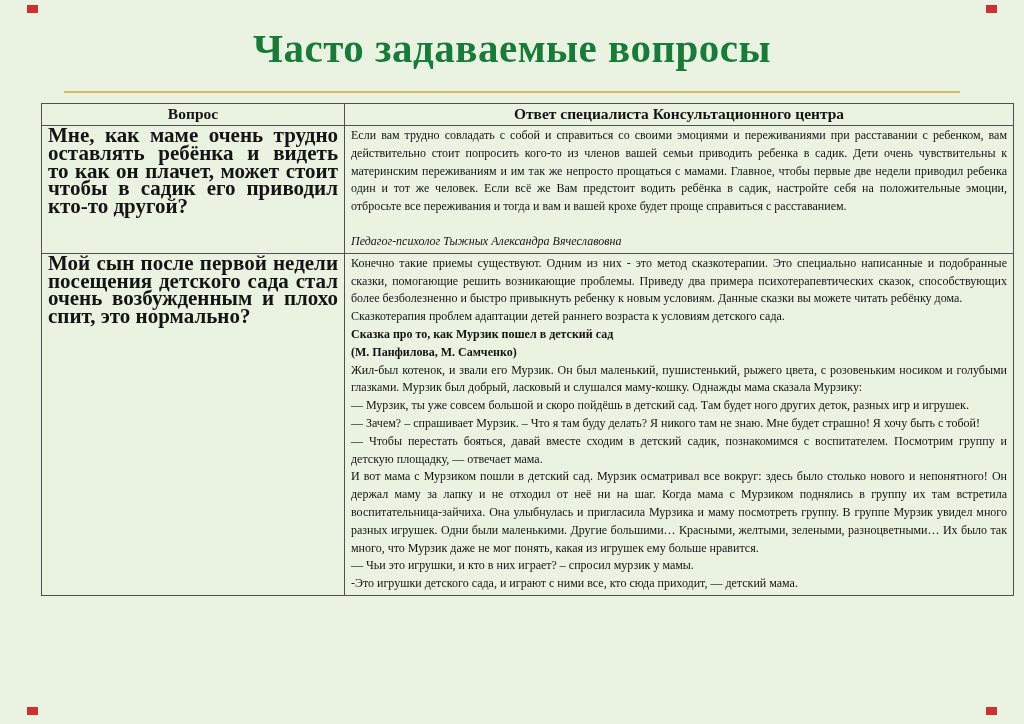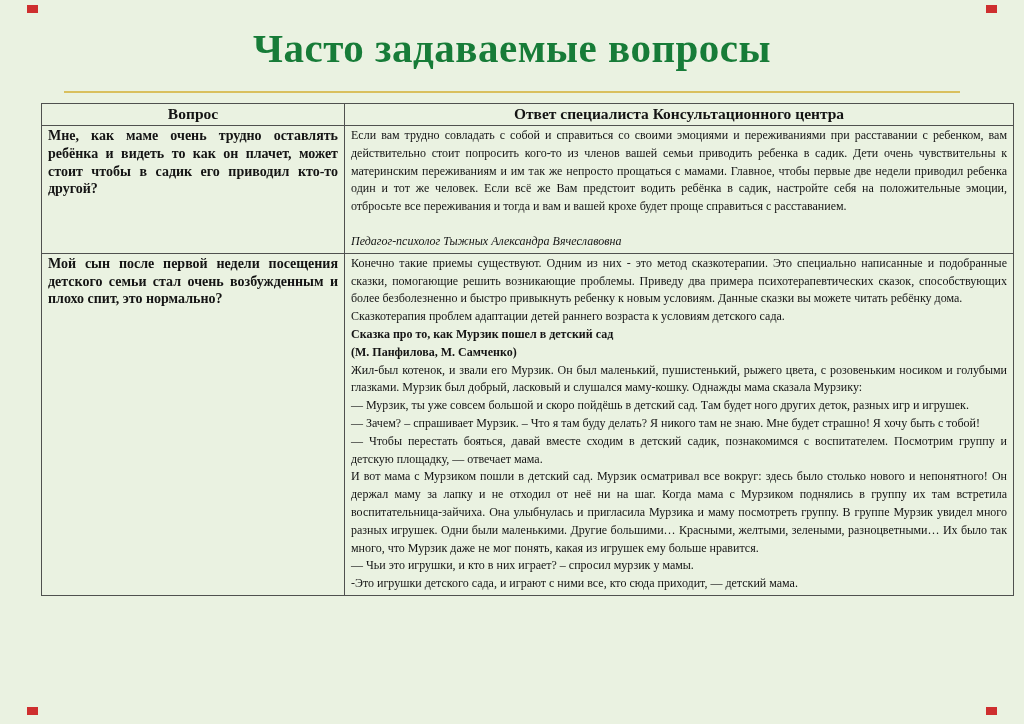--- a/index.html
+++ b/index.html
@@ -37,21 +37,21 @@
   }
   th.col-header {
     text-align: center;
     font-size: 15.5px;
     font-weight: bold;
     padding: 1px 2px;
   }
   td.q-cell {
     font-weight: bold;
     text-align: justify;
-    font-size: 14px;
+    font-size: 21px;
     line-height: 17.8px;
   }
   td.a-cell {
     text-align: justify;
     font-size: 12px;
     line-height: 17.8px;
   }
   .para { margin: 0; text-align: justify; }
   .para.bold { font-weight: bold; }
   .para.italic { font-style: italic; font-family: Liberation Serif, serif; }
@@ -84,21 +84,21 @@
     <th class="col-header">Ответ специалиста Консультационного центра</th>
   </tr>
   <tr>
     <td class="q-cell">Мне, как маме очень трудно оставлять ребёнка и видеть то как он плачет, может стоит чтобы в садик его приводил кто-то другой?</td>
     <td class="a-cell">
           <div class="para normal">Если вам трудно совладать с собой и справиться со своими эмоциями и переживаниями при расставании с ребенком, вам действительно стоит попросить кого-то из членов вашей семьи приводить ребенка в садик. Дети очень чувствительны к материнским переживаниям и им так же непросто прощаться с мамами. Главное, чтобы первые две недели приводил ребенка один и тот же человек. Если всё же Вам предстоит водить ребёнка в садик, настройте себя на положительные эмоции, отбросьте все переживания и тогда и вам и вашей крохе будет проще справиться с расставанием.</div>
           <div class="para italic gap">Педагог-психолог Тыжных Александра Вячеславовна</div>
         </td>
   </tr>
   <tr>
-    <td class="q-cell">Мой сын после первой недели посещения детского семьи стал очень возбужденным и плохо спит, это нормально?</td>
+    <td class="q-cell">Мой сын после первой недели посещения детского сада стал очень возбужденным и плохо спит, это нормально?</td>
     <td class="a-cell">
           <div class="para normal">Конечно такие приемы существуют. Одним из них - это метод сказкотерапии. Это специально написанные и подобранные сказки, помогающие решить возникающие проблемы. Приведу два примера психотерапевтических сказок, способствующих более безболезненно и быстро привыкнуть ребенку к новым условиям. Данные сказки вы можете читать ребёнку дома.</div>
           <div class="para normal">Сказкотерапия проблем адаптации детей раннего возраста к условиям детского сада.</div>
           <div class="para bold">Сказка про то, как Мурзик пошел в детский сад</div>
           <div class="para bold">(М. Панфилова, М. Самченко)</div>
           <div class="para normal">Жил-был котенок, и звали его Мурзик. Он был маленький, пушистенький, рыжего цвета, с розовеньким носиком и голубыми глазками. Мурзик был добрый, ласковый и слушался маму-кошку. Однажды мама сказала Мурзику:</div>
           <div class="para normal">— Мурзик, ты уже совсем большой и скоро пойдёшь в детский сад. Там будет ного других деток, разных игр и игрушек.</div>
           <div class="para normal">— Зачем? – спрашивает Мурзик. – Что я там буду делать? Я никого там не знаю. Мне будет страшно! Я хочу быть с тобой!</div>
           <div class="para normal">— Чтобы перестать бояться, давай вместе сходим в детский садик, познакомимся с воспитателем. Посмотрим группу и детскую площадку, — отвечает мама.</div>
           <div class="para normal">И вот мама с Мурзиком пошли в детский сад. Мурзик осматривал все вокруг: здесь было столько нового и непонятного! Он держал маму за лапку и не отходил от неё ни на шаг. Когда мама с Мурзиком поднялись в группу их там встретила воспитательница-зайчиха. Она улыбнулась и пригласила Мурзика и маму посмотреть группу. В группе Мурзик увидел много разных игрушек. Одни были маленькими. Другие большими… Красными, желтыми, зелеными, разноцветными… Их было так много, что Мурзик даже не мог понять, какая из игрушек ему больше нравится.</div>

